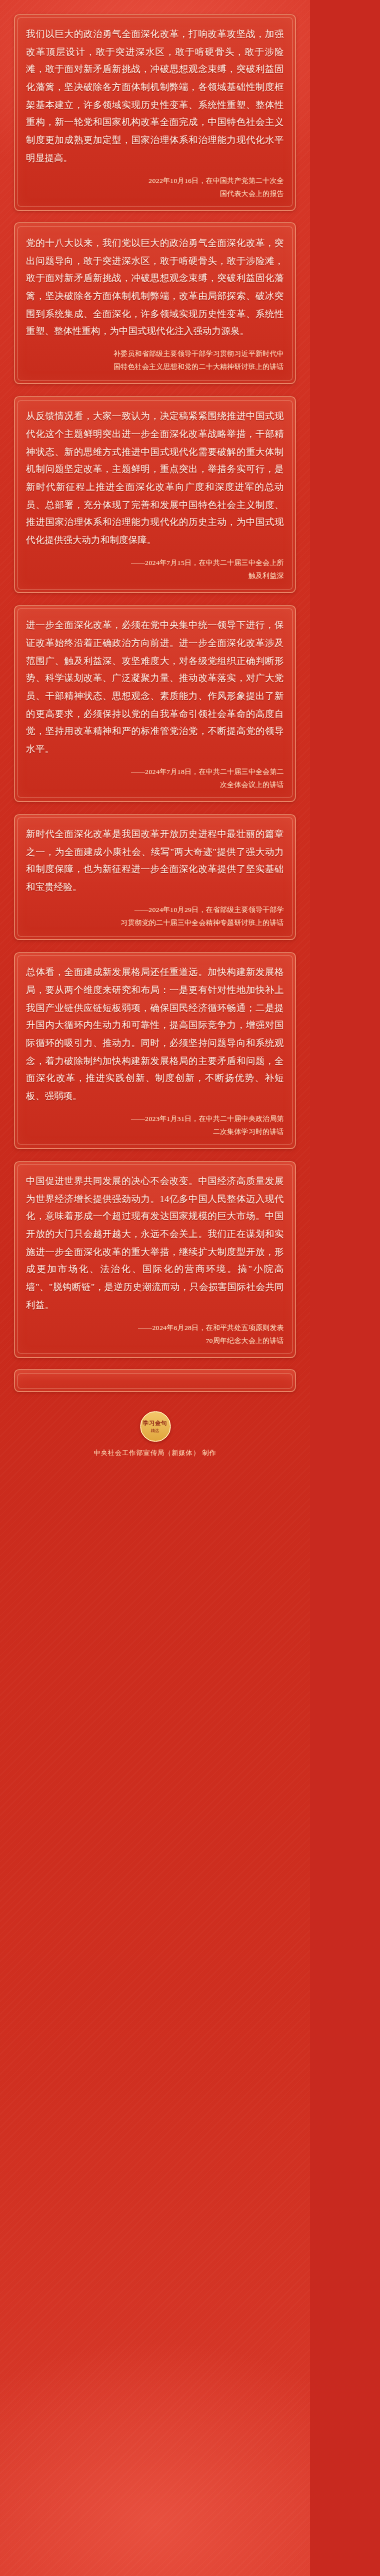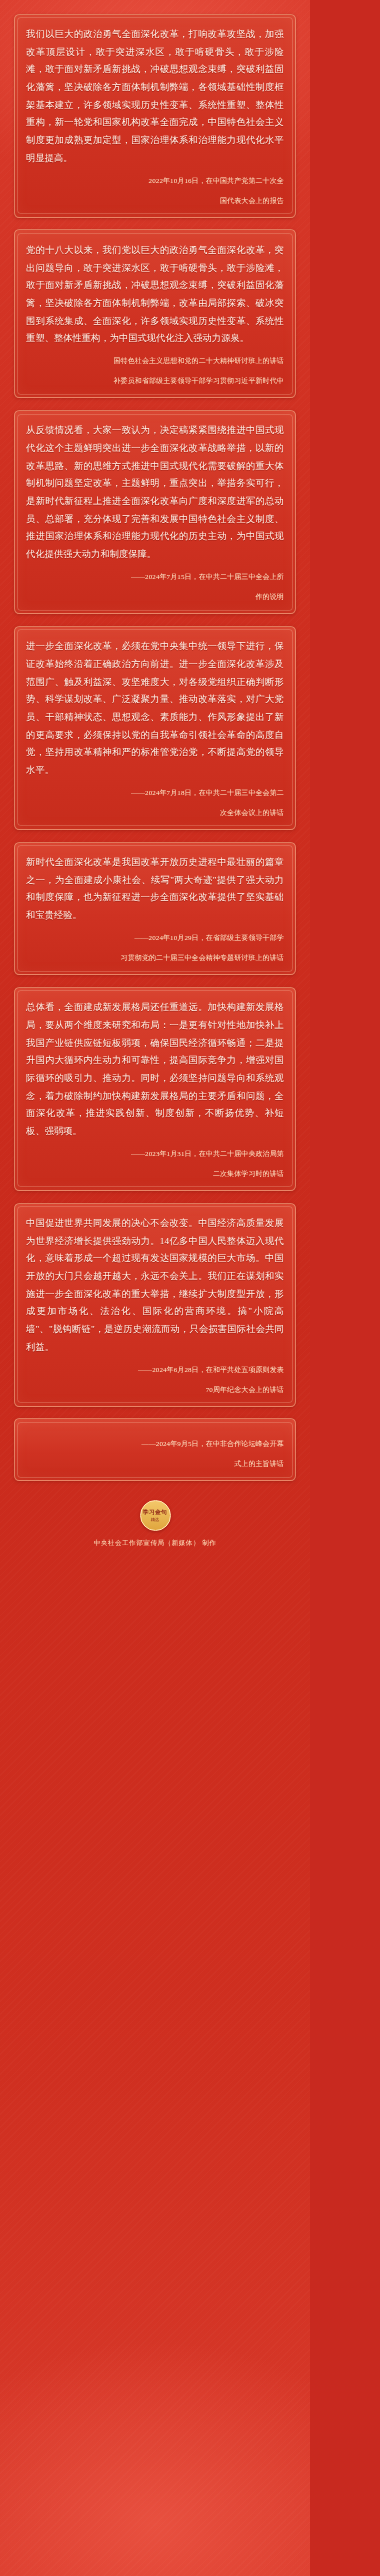--- a/index.html
+++ b/index.html
@@ -62,21 +62,20 @@
   .card-source {
     margin-top: 7.3px;
     color: #ffe9c9;
     font-size: 7px;
     line-height: 1.85;
     text-align: right;
     letter-spacing: 0.1px;
   }
   .card-source .src-line {
     display: block;
-    margin-top: 7px;
   }
   .footer {
     position: relative;
     z-index: 2;
     margin-top: 3.1px;
     padding: 7.3px 0 13.6px 0;
     text-align: center;
   }
   .seal-wrap {
     display: flex;
@@ -122,30 +121,30 @@
       <div class="card-body">我们以巨大的政治勇气全面深化改革，打响改革攻坚战，加强改革顶层设计，敢于突进深水区，敢于啃硬骨头，敢于涉险滩，敢于面对新矛盾新挑战，冲破思想观念束缚，突破利益固化藩篱，坚决破除各方面体制机制弊端，各领域基础性制度框架基本建立，许多领域实现历史性变革、系统性重塑、整体性重构，新一轮党和国家机构改革全面完成，中国特色社会主义制度更加成熟更加定型，国家治理体系和治理能力现代化水平明显提高。</div>
       <div class="card-source">
         <span class="src-line">2022年10月16日，在中国共产党第二十次全</span>
         <span class="src-line">国代表大会上的报告</span>
       </div>
     </div>
 
     <div class="card">
       <div class="card-body">党的十八大以来，我们党以巨大的政治勇气全面深化改革，突出问题导向，敢于突进深水区，敢于啃硬骨头，敢于涉险滩，敢于面对新矛盾新挑战，冲破思想观念束缚，突破利益固化藩篱，坚决破除各方面体制机制弊端，改革由局部探索、破冰突围到系统集成、全面深化，许多领域实现历史性变革、系统性重塑、整体性重构，为中国式现代化注入强动力源泉。</div>
       <div class="card-source">
+        <span class="src-line">补委员和省部级主要领导干部学习贯彻习近平新时代中</span>
         <span class="src-line">国特色社会主义思想和党的二十大精神研讨班上的讲话</span>
-        <span class="src-line">补委员和省部级主要领导干部学习贯彻习近平新时代中</span>
       </div>
     </div>
 
     <div class="card">
-      <div class="card-body">从反馈情况看，大家一致认为，决定稿紧紧围绕推进中国式现代化这个主题鲜明突出进一步全面深化改革战略举措，以新的改革思路、新的思维方式推进中国式现代化需要破解的重大体制机制问题坚定改革，主题鲜明，重点突出，举措务实可行，是新时代新征程上推进全面深化改革向广度和深度进军的总动员、总部署，充分体现了完善和发展中国特色社会主义制度、推进国家治理体系和治理能力现代化的历史主动，为中国式现代化提供强大动力和制度保障。</div>
+      <div class="card-body">从反馈情况看，大家一致认为，决定稿紧紧围绕推进中国式现代化这个主题鲜明突出进一步全面深化改革战略举措，干部精神状态、新的思维方式推进中国式现代化需要破解的重大体制机制问题坚定改革，主题鲜明，重点突出，举措务实可行，是新时代新征程上推进全面深化改革向广度和深度进军的总动员、总部署，充分体现了完善和发展中国特色社会主义制度、推进国家治理体系和治理能力现代化的历史主动，为中国式现代化提供强大动力和制度保障。</div>
       <div class="card-source">
         <span class="src-line">——2024年7月15日，在中共二十届三中全会上所</span>
-        <span class="src-line">作的说明</span>
+        <span class="src-line">触及利益深</span>
       </div>
     </div>
 
     <div class="card">
       <div class="card-body">进一步全面深化改革，必须在党中央集中统一领导下进行，保证改革始终沿着正确政治方向前进。进一步全面深化改革涉及范围广、触及利益深、攻坚难度大，对各级党组织正确判断形势、科学谋划改革、广泛凝聚力量、推动改革落实，对广大党员、干部精神状态、思想观念、素质能力、作风形象提出了新的更高要求，必须保持以党的自我革命引领社会革命的高度自觉，坚持用改革精神和严的标准管党治党，不断提高党的领导水平。</div>
       <div class="card-source">
         <span class="src-line">——2024年7月18日，在中共二十届三中全会第二</span>
         <span class="src-line">次全体会议上的讲话</span>
       </div>
     </div>
@@ -168,24 +167,20 @@
 
     <div class="card">
       <div class="card-body">中国促进世界共同发展的决心不会改变。中国经济高质量发展为世界经济增长提供强劲动力。14亿多中国人民整体迈入现代化，意味着形成一个超过现有发达国家规模的巨大市场。中国开放的大门只会越开越大，永远不会关上。我们正在谋划和实施进一步全面深化改革的重大举措，继续扩大制度型开放，形成更加市场化、法治化、国际化的营商环境。搞"小院高墙"、"脱钩断链"，是逆历史潮流而动，只会损害国际社会共同利益。</div>
       <div class="card-source">
         <span class="src-line">——2024年6月28日，在和平共处五项原则发表</span>
         <span class="src-line">70周年纪念大会上的讲话</span>
       </div>
     </div>
 
     <div class="card">
-      <div class="card-source">
-        <span class="src-line">——2024年9月5日，在中非合作论坛峰会开幕</span>
-        <span class="src-line">式上的主旨讲话</span>
-      </div>
     </div>
 
   </div>
 
   <div class="footer">
     <div class="seal-wrap">
       <div class="seal">
         <span>学习金句</span>
         <span class="seal-sub">精选</span>
       </div>

